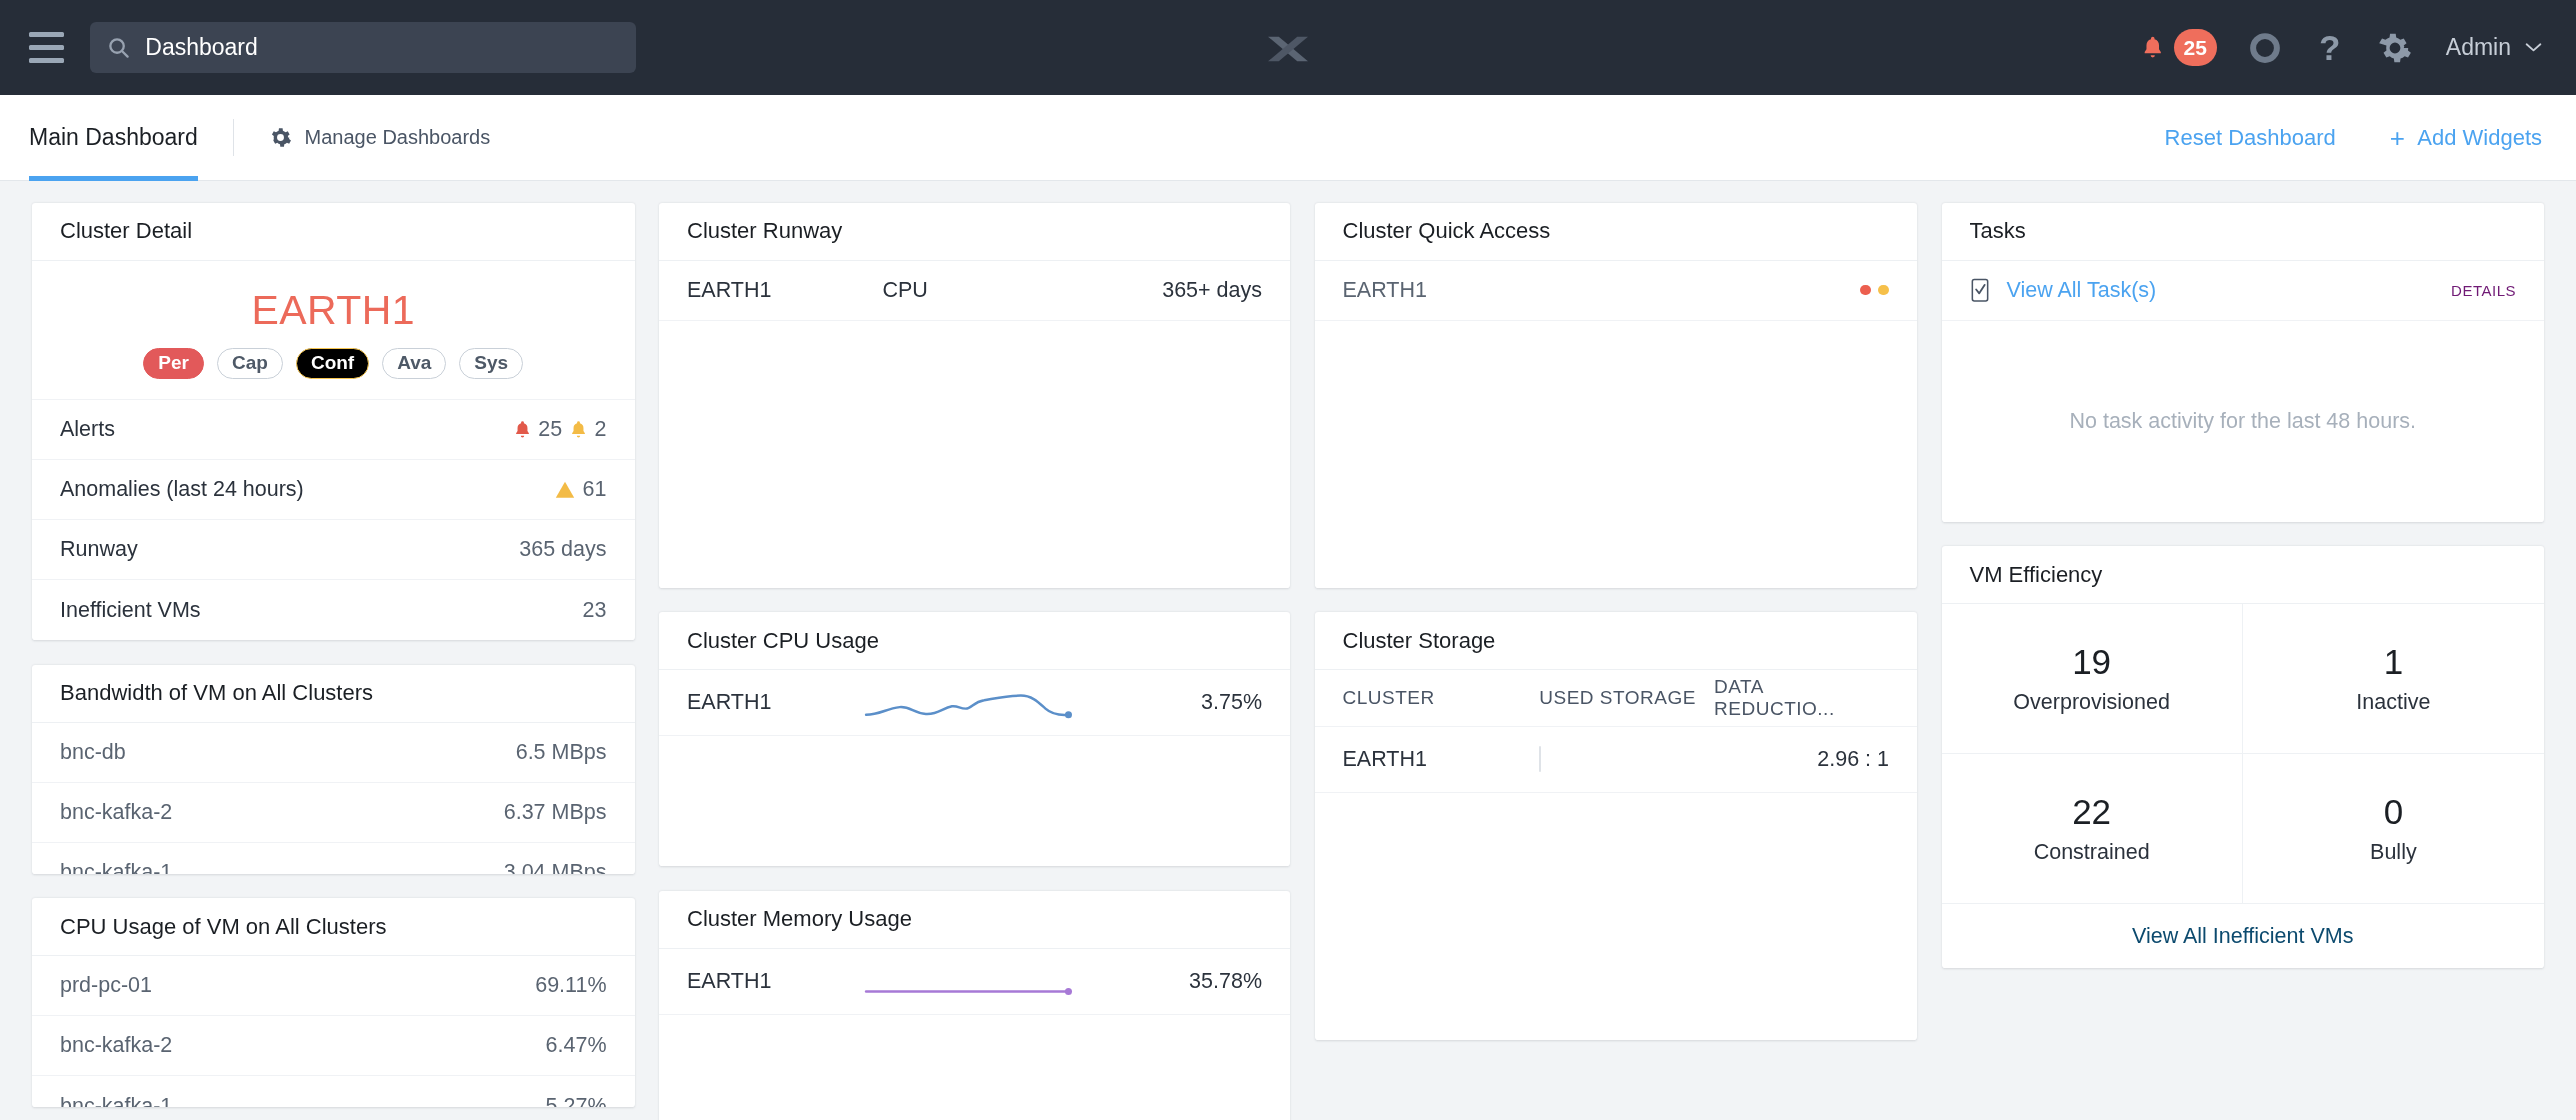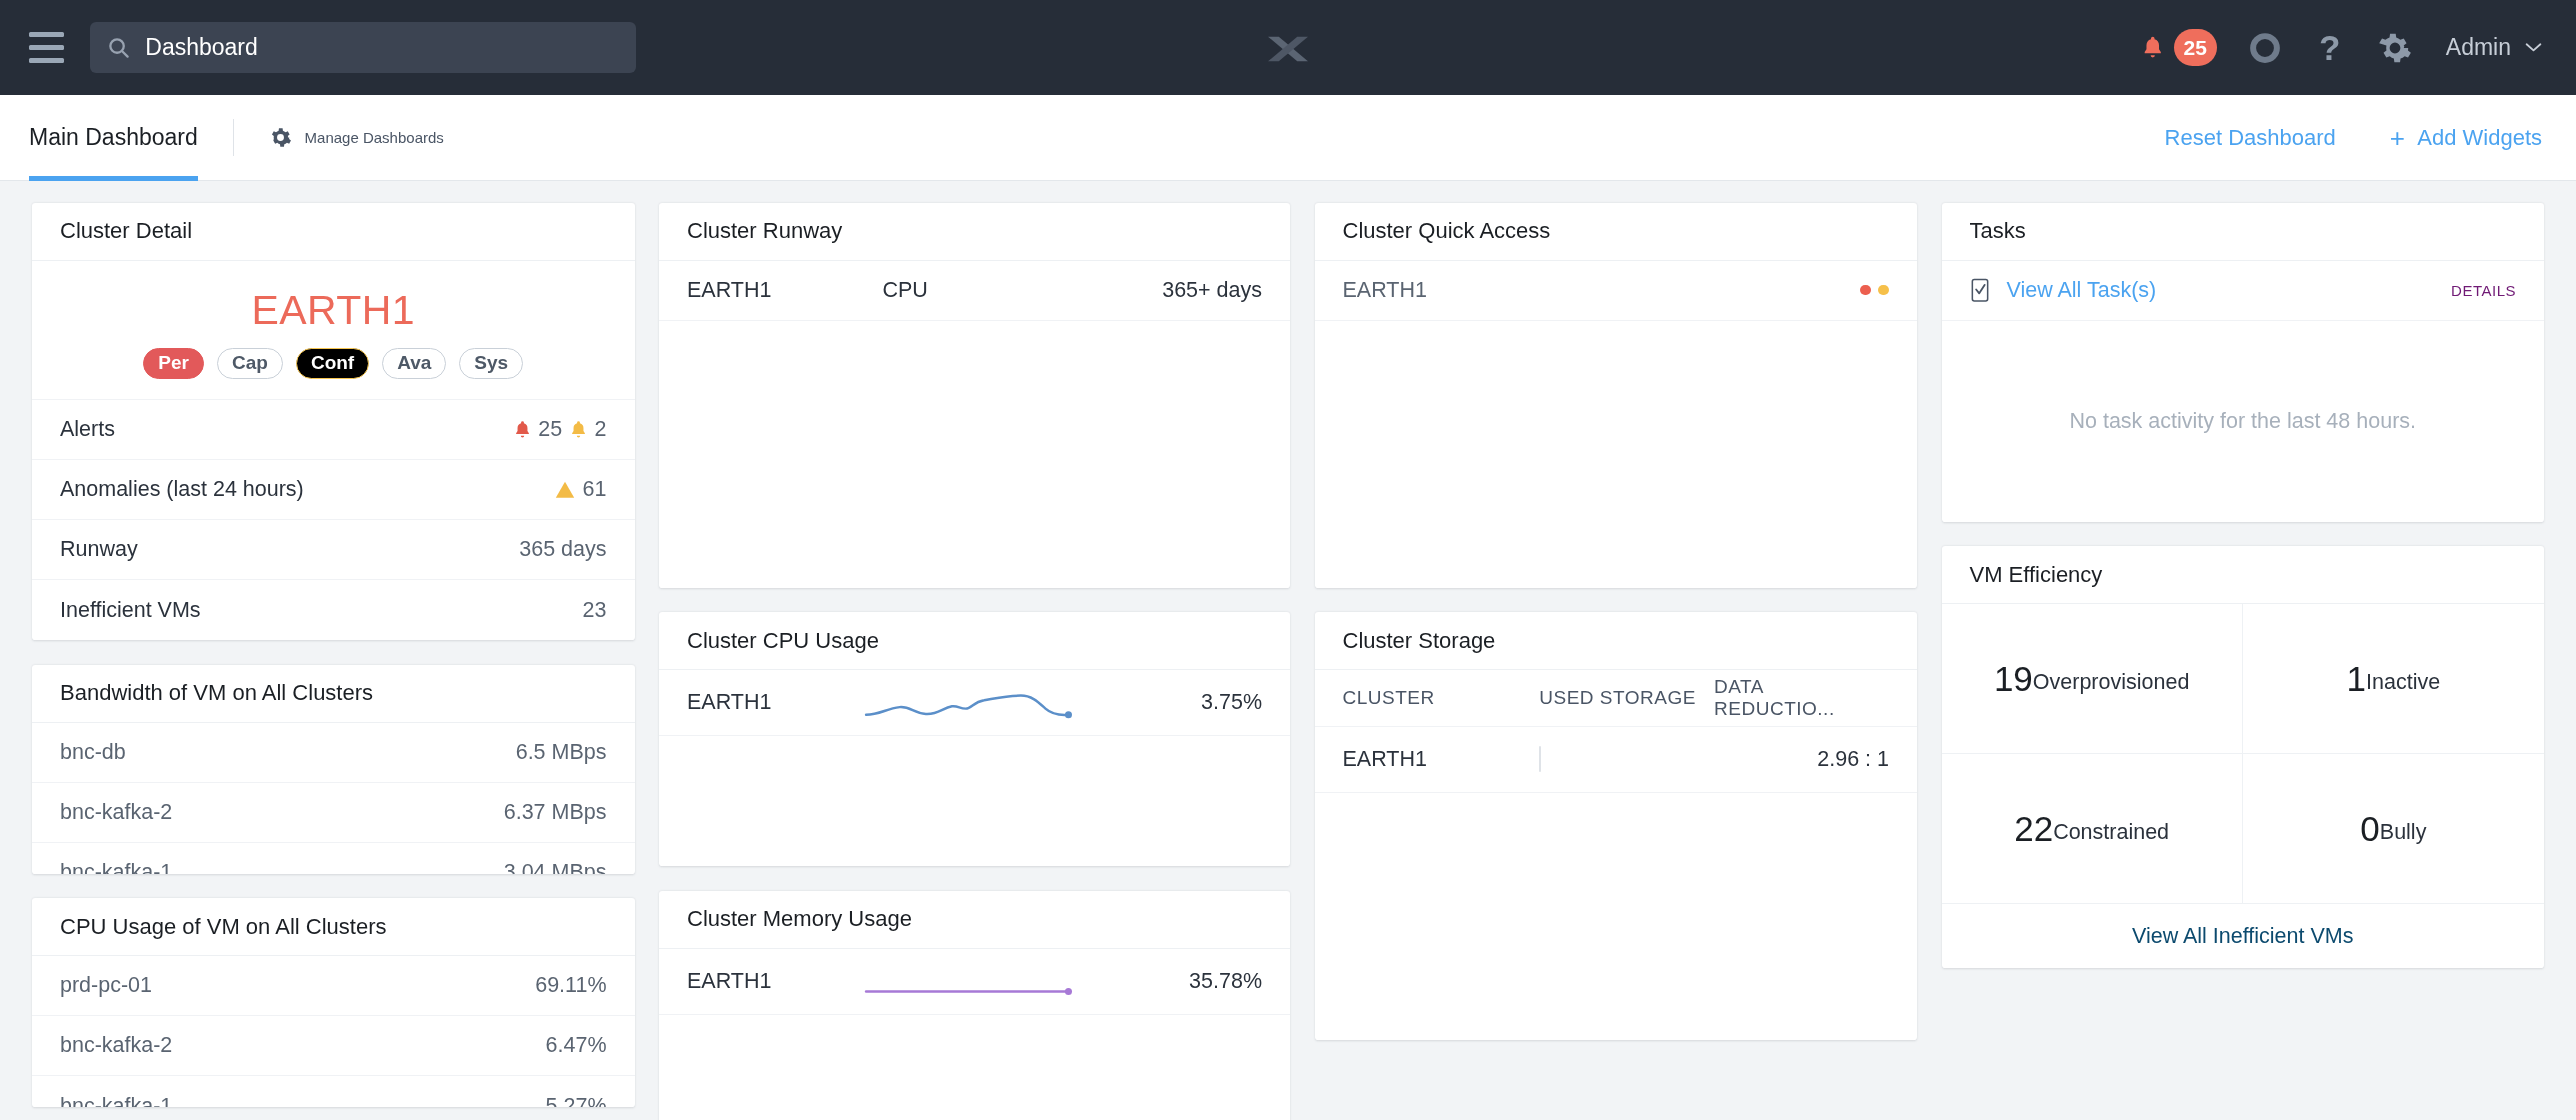--- a/index.html
+++ b/index.html
@@ -51,21 +51,21 @@
     margin-left: 29px; font-size: 23px; color: #1b1f24; height: 86px;
     display: flex; align-items: center; position: relative; cursor: pointer;
   }
   .tab-main::after {
     content: ""; position: absolute; left: 0; right: 0; bottom: 0;
     height: 4.6px; background: #4ba3f0;
   }
   .tab-sep { width: 1.5px; height: 37px; background: #dfe3e8; margin: 0 35px; }
   .tab-manage { display: flex; align-items: center; cursor: pointer; }
   .gear-small { width: 23px; height: 23px; color: #4a5565; }
-  .tab-manage-label { margin-left: 12.3px; font-size: 15px; color: #4a5565; }
+  .tab-manage-label { margin-left: 12.3px; font-size: 20px; color: #4a5565; }
   .tabbar-right { margin-left: auto; margin-right: 34px; display: flex; align-items: center; }
   .link-blue { font-size: 22px; color: #4ba3f0; cursor: pointer; }
   .add-widgets { display: flex; align-items: center; margin-left: 54px; cursor: pointer; }
   .plus { font-size: 26px; color: #4ba3f0; margin-right: 12.3px; line-height: 1; }
 
   
   .grid {
     padding: 21.5px 32px 0 32px;
     display: grid; grid-template-columns: repeat(4, 1fr); gap: 24.5px;
     align-items: start;
@@ -140,21 +140,21 @@
   .td-row .c3 { width: 32%; text-align: right; }
   .td-row { display: flex; align-items: center; padding: 0 28px; height: 66px;
     border-bottom: 1.5px solid #f0f2f5; font-size: 21.5px; color: #2b323c; }
   .storage-bar { width: 187px; height: 17px; background: #f0f2f4;
     border: 1.5px solid #dfe3e8; border-radius: 8.4px; overflow: hidden; }
   .storage-fill { height: 100%; background: #3fbf5f; border-radius: 8.4px; }
   .storage-pad { height: 247px; }
 
   
   .eff-grid { display: grid; grid-template-columns: 1fr 1fr; }
-  .eff-cell { height: 150px; display: flex; flex-direction: row;
+  .eff-cell { height: 150px; display: flex; flex-direction: column;
     align-items: center; justify-content: center;
     border-bottom: 1.5px solid #eef1f4; border-right: 1.5px solid #eef1f4; }
   .eff-cell:nth-child(2n) { border-right: none; }
   .eff-num { font-size: 35px; color: #1b1f24; font-weight: 300; }
   .eff-lab { font-size: 21.5px; color: #2b323c; margin-top: 7.7px; }
   .eff-foot { height: 64px; display: flex; align-items: center; justify-content: center;
     font-size: 21.5px; color: #0c4a6e; cursor: pointer; }
 
   .clip-fade { height: 31px; overflow: hidden; position: relative; }
   .clip-fade .row { height: 60px; border-bottom: none; }

